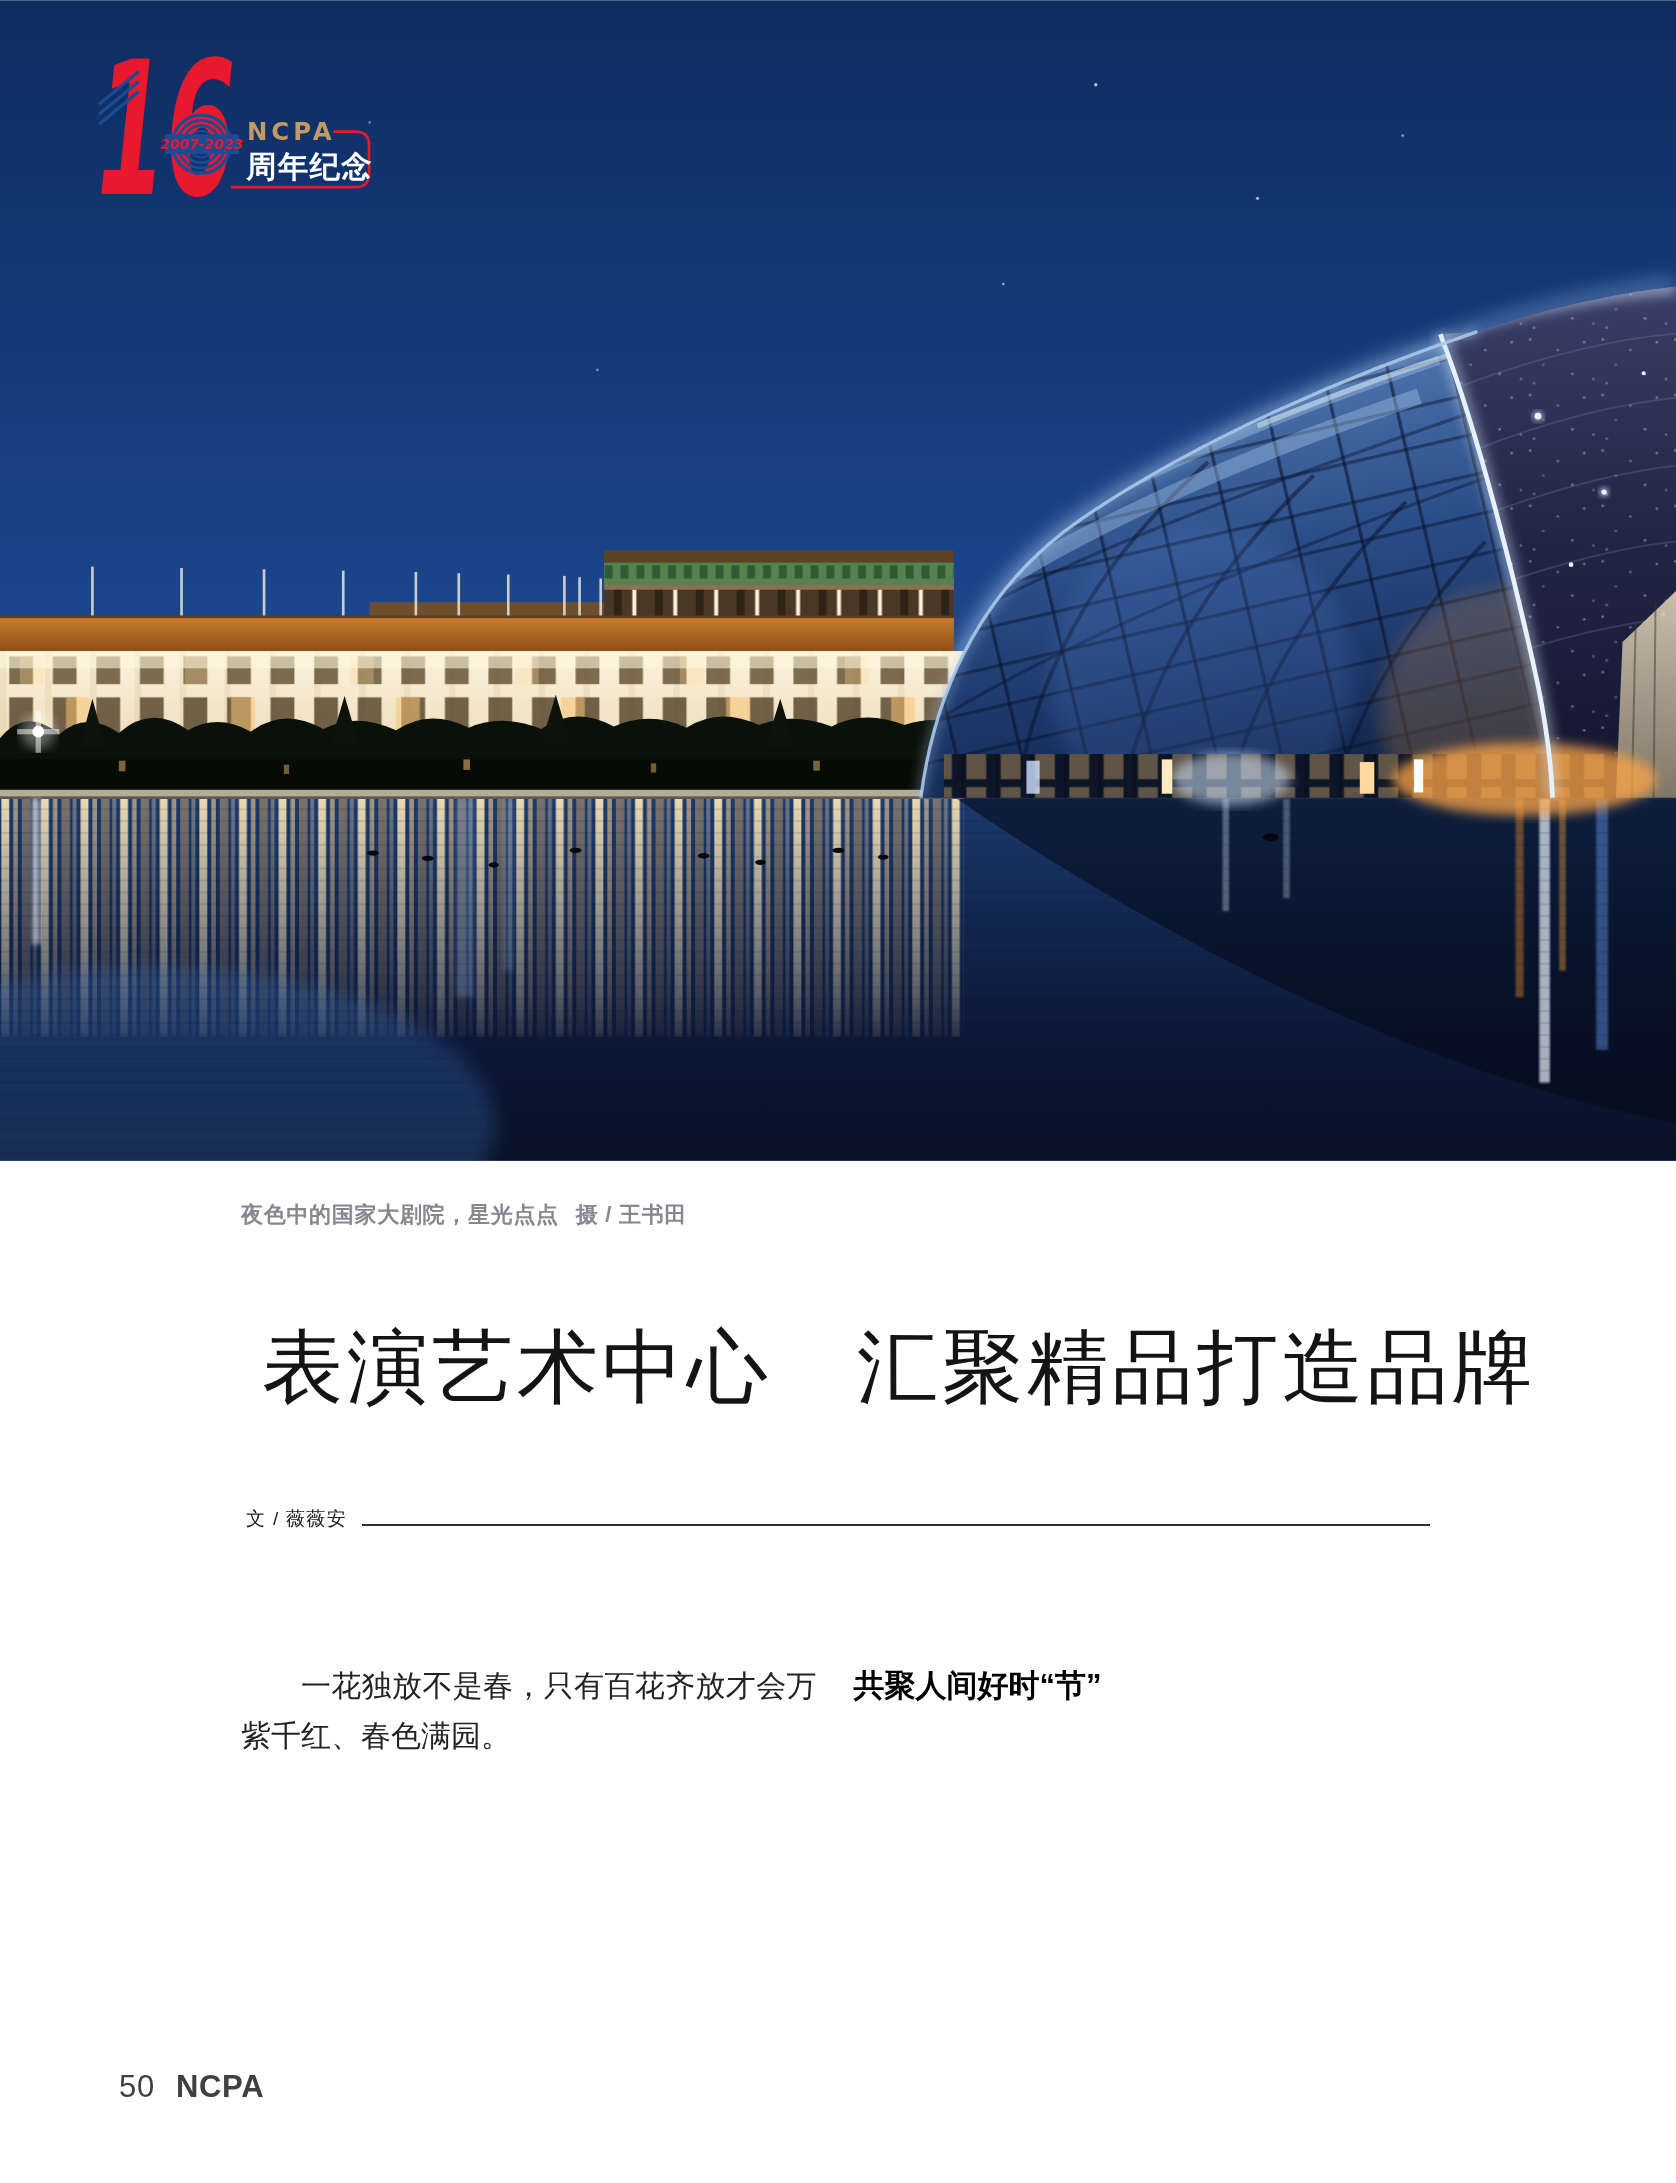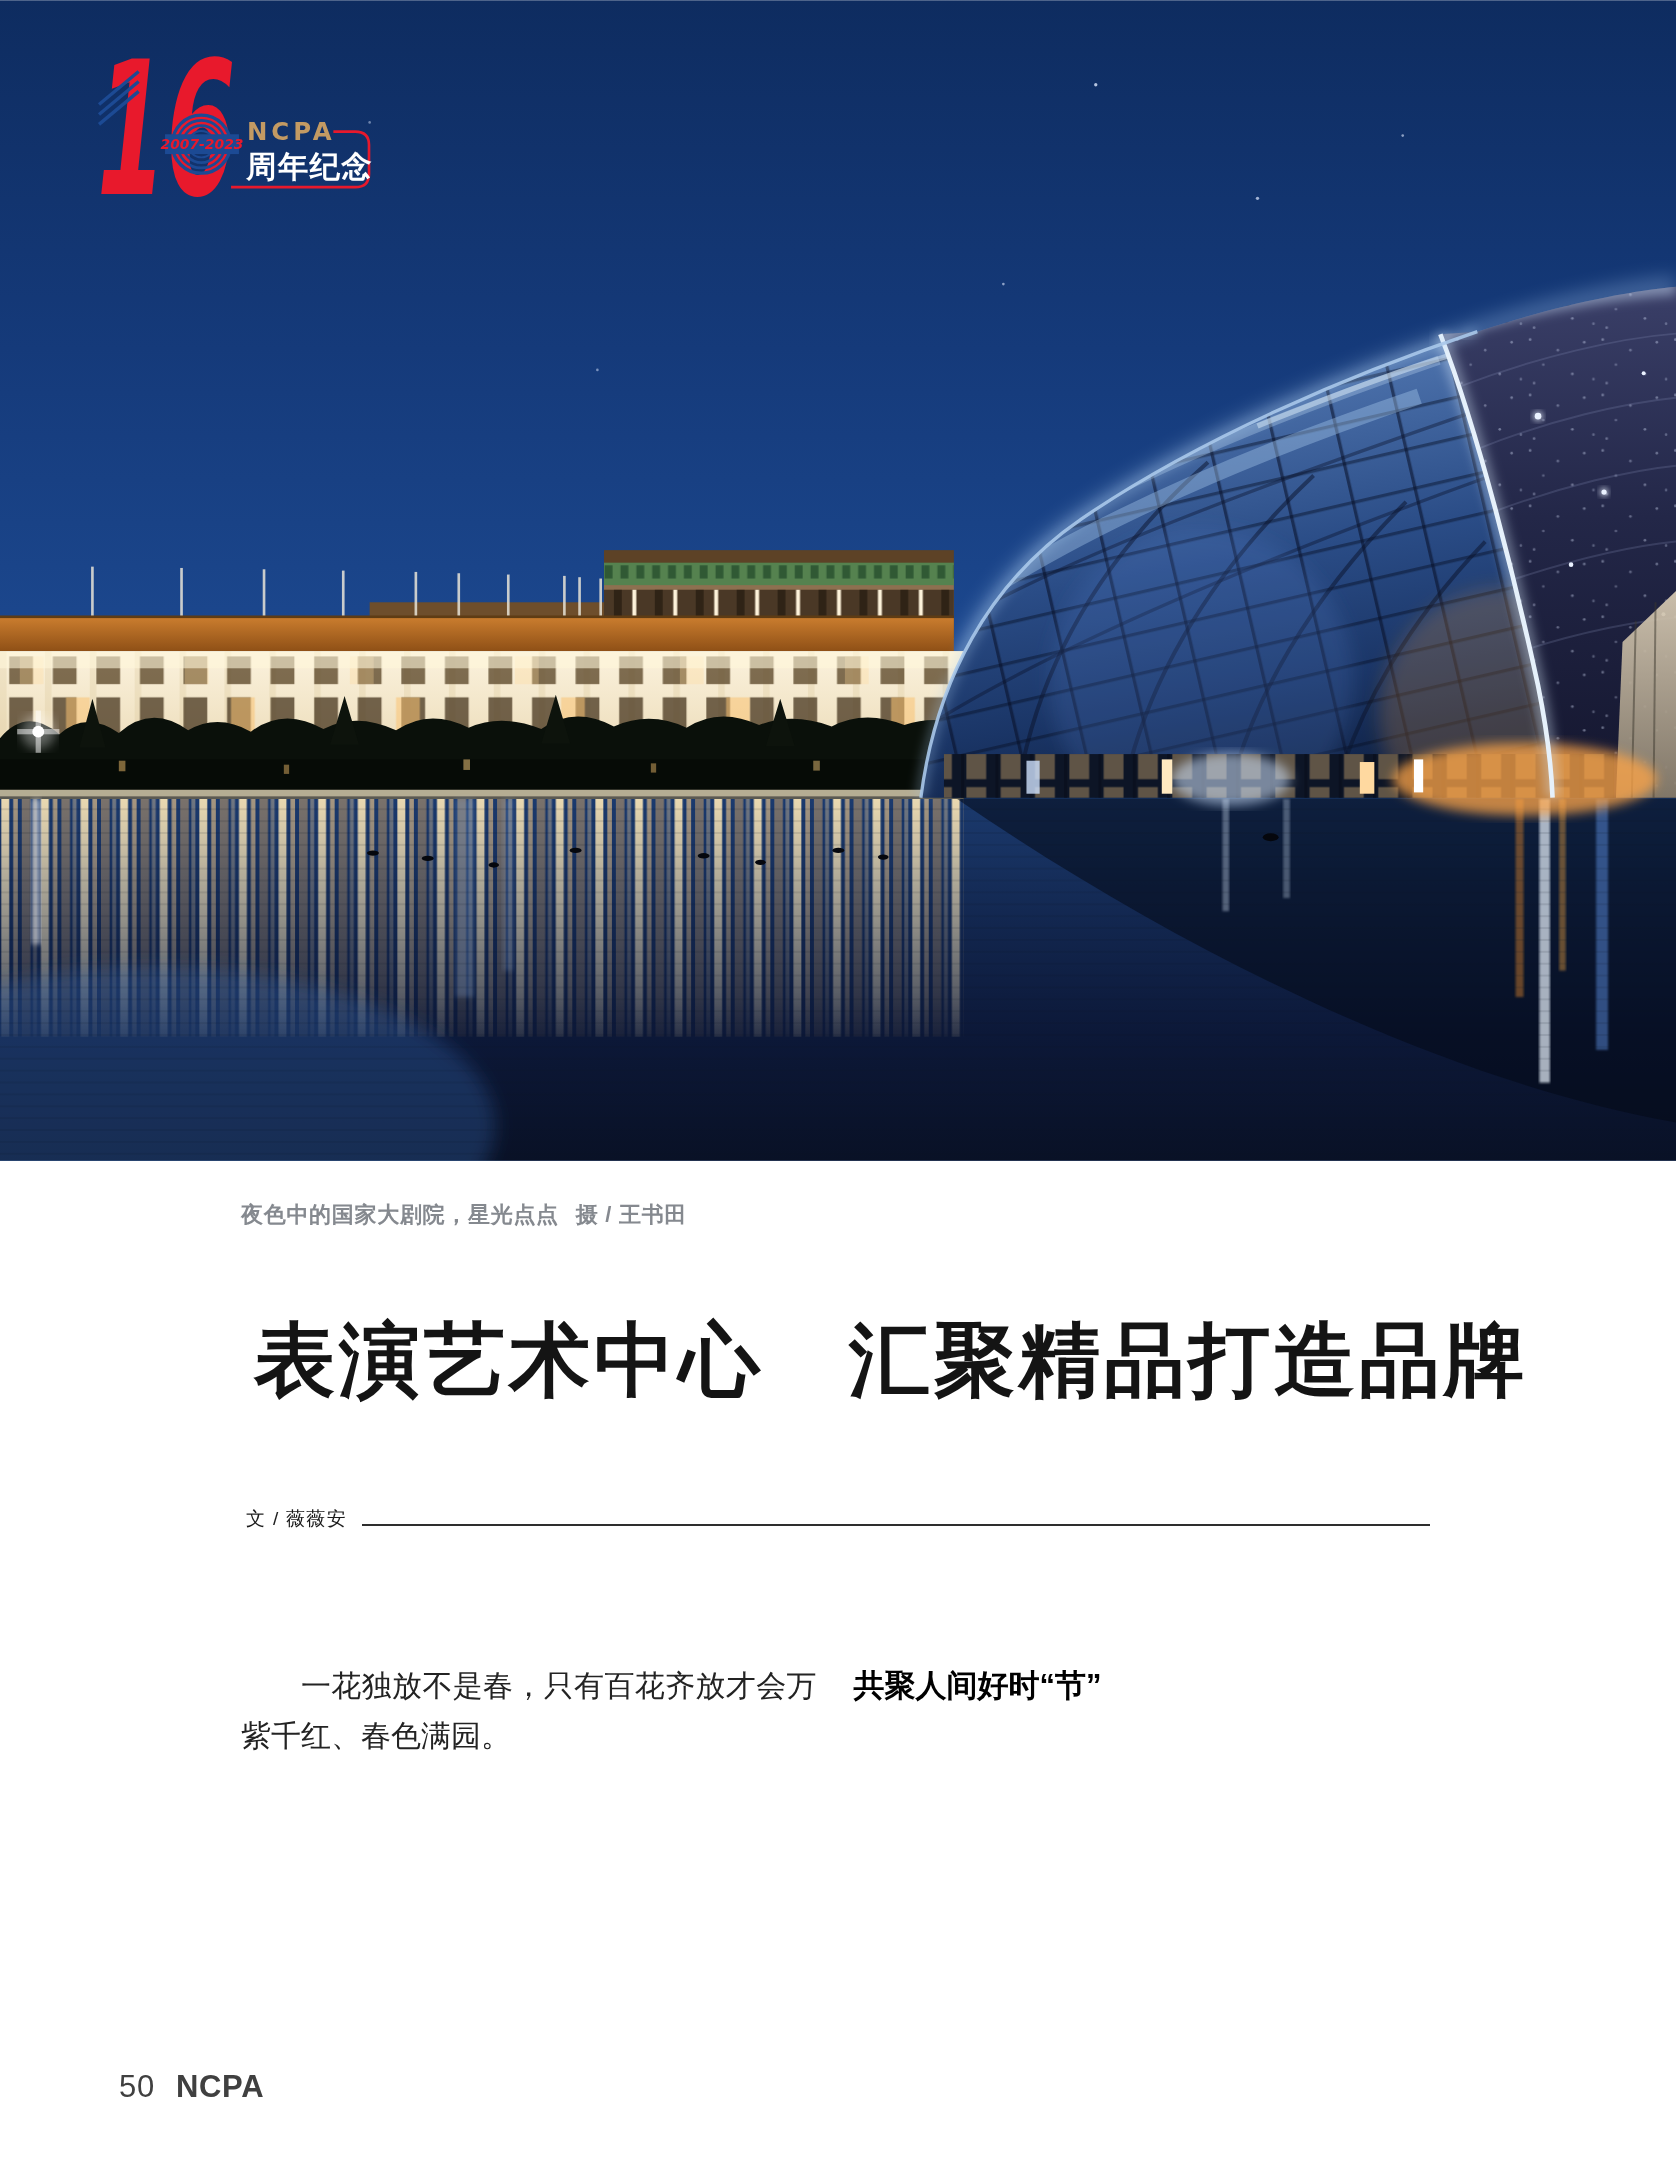--- a/index.html
+++ b/index.html
@@ -317,21 +317,21 @@
       <text x="374" y="212" font-family="DejaVu Sans, Liberation Sans, sans-serif" font-size="37" font-weight="bold" letter-spacing="6" fill="#c39a63">NCPA</text>
       <text x="373" y="268" font-family="DejaVu Sans, Liberation Sans, sans-serif" font-size="46" font-weight="bold" letter-spacing="2" fill="#ffffff">周年纪念</text>
     </g>
   </svg>
   </div>
 
   <div class="caption">
     <span>夜色中的国家大剧院，星光点点</span><span class="credit">摄 / 王书田</span>
   </div>
 
-  <h1 class="headline" style="margin:8px;font-weight:bold;">表演艺术中心　汇聚精品打造品牌</h1>
+  <h1 class="headline" style="margin:16px;font-weight:normal;">表演艺术中心　汇聚精品打造品牌</h1>
 
   <div class="byline">文 / 薇薇安</div>
   <div class="byline-rule"></div>
 
   <div class="columns">
     <div class="col">
       <p>一花独放不是春，只有百花齐放才会万紫千红、春色满园。</p>
     </div>
     <div class="col">
       <h2 class="col-heading">共聚人间好时“节”</h2>

